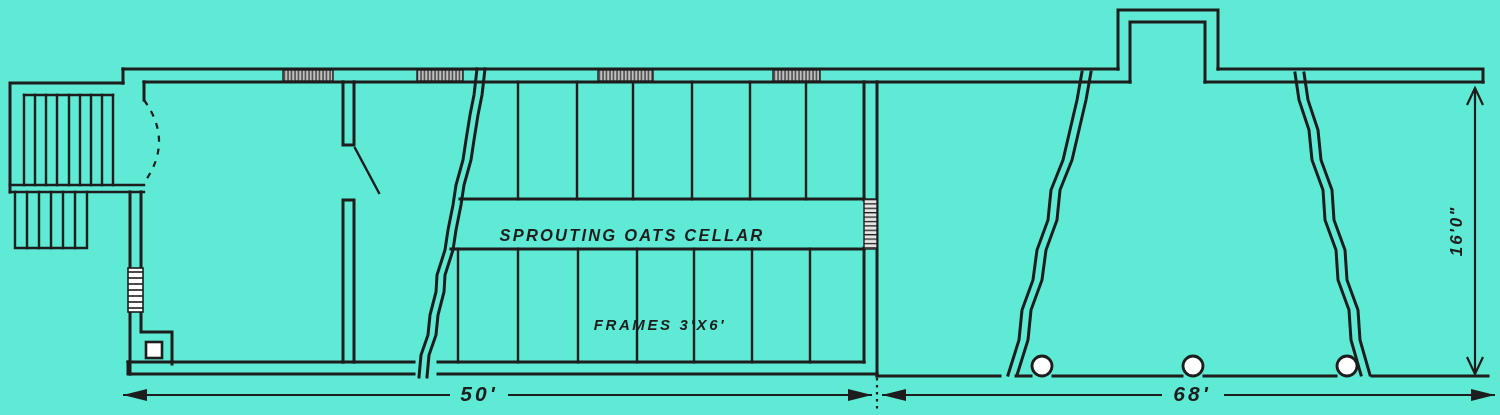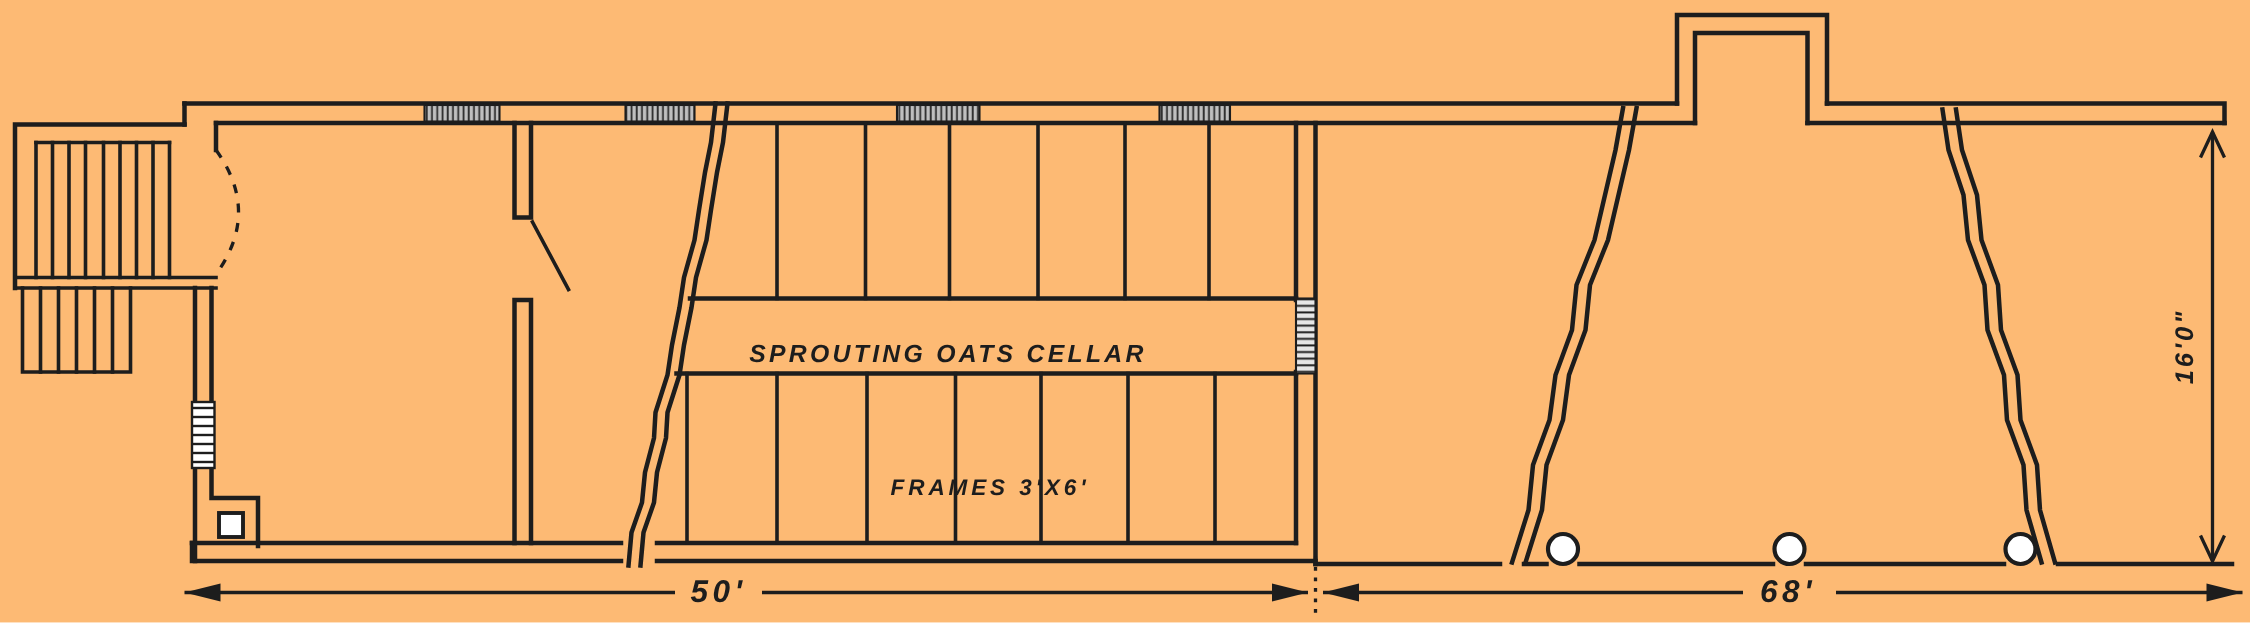--- a/index.html
+++ b/index.html
@@ -1,20 +1,20 @@
 <!DOCTYPE html>
 <html><head>
 <meta charset="utf-8">
 <style>
   html, body { margin: 0; padding: 0; background: #ffffff; }
   .sheet {
     position: relative;
     width: 1500px;
     height: 415px;
-    background: #fdba74;
+    background: #5eead4;
     overflow: hidden;
     font-family: "Liberation Sans", sans-serif;
   }
   svg { display: block; }
   .ink   { stroke: #1d1d1d; fill: none; stroke-width: 3; stroke-linecap: square; }
   .thin  { stroke-width: 2.4; }
   .dim   { stroke: #1d1d1d; fill: none; stroke-width: 2.2; }
   .fillink { fill: #1d1d1d; stroke: none; }
   .lettering {
     font-family: "Liberation Sans", sans-serif;

